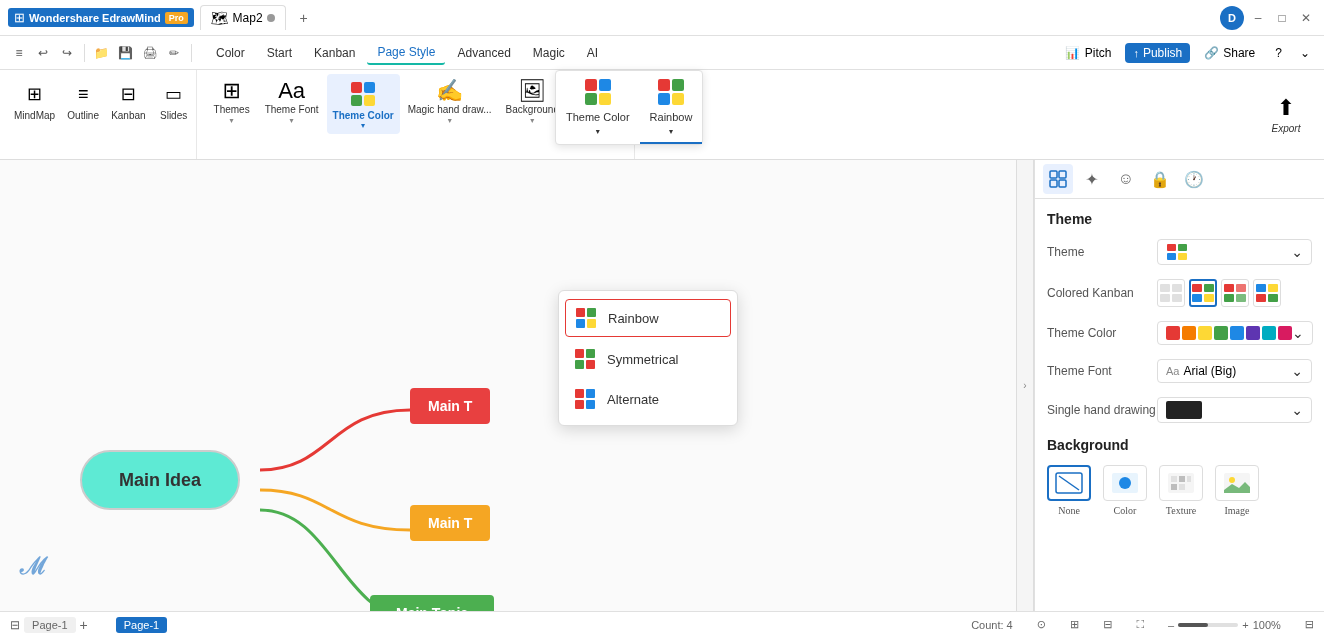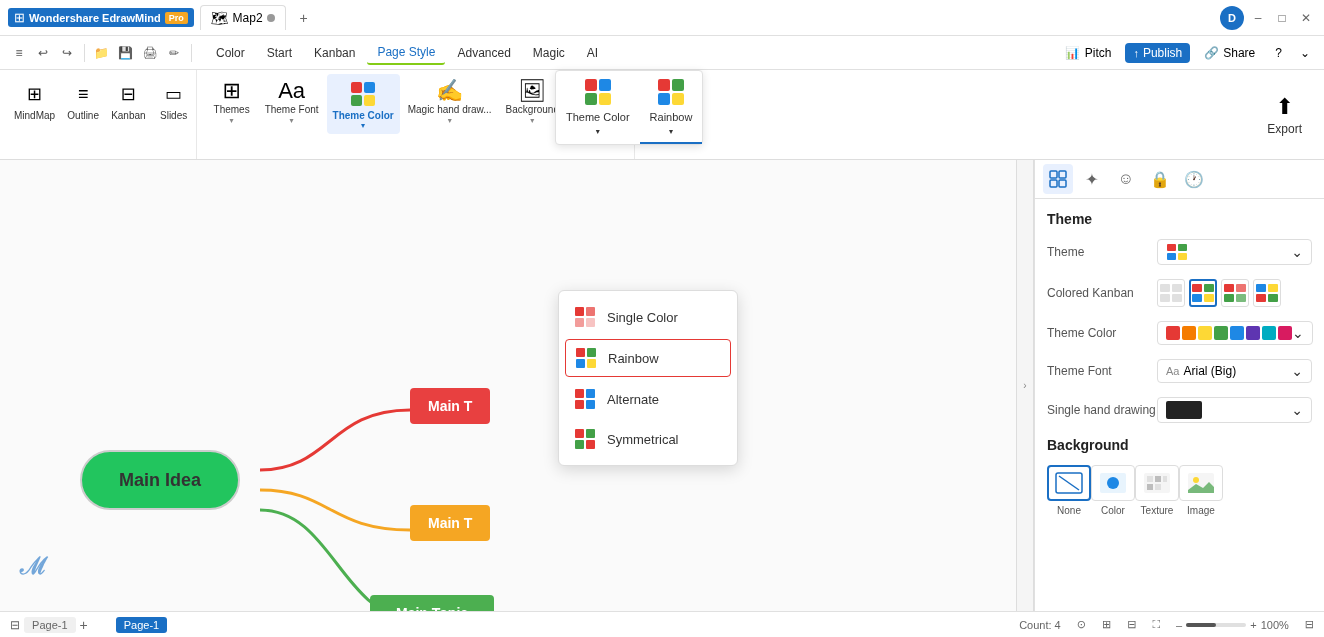--- a/index.html
+++ b/index.html
@@ -31,21 +31,21 @@
     .menu-bar {
       height: 34px;
       background: #fff;
       display: flex;
       align-items: center;
       padding: 0 8px;
       gap: 2px;
       border-bottom: 1px solid #e0e0e0;
     }
     .menu-item { padding: 4px 10px; font-size: 12px; color: #333; cursor: pointer; border-radius: 3px; }
-    .menu-item.active { color: #1a6fc4; border-bottom: 2px solid #84cc16; }
+    .menu-item.active { color: #1a6fc4; border-bottom: 2px solid #14b8a6; }
     .quick-tools { display: flex; align-items: center; gap: 2px; margin-right: 8px; }
     .quick-btn { width: 22px; height: 22px; display: flex; align-items: center; justify-content: center; cursor: pointer; border-radius: 3px; font-size: 12px; color: #555; }
     .divider-v { width: 1px; height: 18px; background: #ddd; margin: 0 4px; }
 
     
     .ribbon {
       height: 90px;
       background: #fff;
       border-bottom: 1px solid #ddd;
       display: flex;
@@ -98,21 +98,21 @@
       display: flex; align-items: center; justify-content: space-between;
       border: 1px solid #ddd; border-radius: 4px;
       padding: 3px 8px; width: 100%; cursor: pointer; background: #fff;
     }
     .colored-branch-options { display: flex; gap: 4px; }
     .branch-opt { width: 28px; height: 28px; border: 1px solid #ddd; border-radius: 3px; cursor: pointer; display: flex; align-items: center; justify-content: center; overflow: hidden; }
     .branch-opt.selected { border: 2px solid #1a6fc4; }
     .theme-colors { display: flex; gap: 2px; }
     .color-swatch { width: 14px; height: 14px; border-radius: 2px; }
     .bg-section-title { font-size: 14px; font-weight: bold; color: #222; margin: 8px 0 12px; }
-    .bg-options { display: flex; gap: 0; }
+    .bg-options { display: flex; gap: 12px; font-family: Liberation Serif, serif; }
     .bg-opt { display: flex; flex-direction: column; align-items: center; gap: 4px; cursor: pointer; }
     .bg-opt-icon { width: 44px; height: 36px; border: 1px solid #ddd; border-radius: 4px; display: flex; align-items: center; justify-content: center; font-size: 18px; }
     .bg-opt.selected .bg-opt-icon { border: 2px solid #1a6fc4; }
     .bg-opt-label { font-size: 10px; color: #555; }
 
     
     .dropdown-popup {
       position: absolute;
       top: 130px;
       left: 558px;
@@ -162,21 +162,21 @@
       height: 26px;
       background: #fff;
       border-top: 1px solid #e0e0e0;
       display: flex;
       align-items: center;
       padding: 0 10px;
       font-size: 11px;
       color: #666;
       gap: 8px;
     }
-    .status-bar-right { margin-left: auto; display: flex; align-items: center; gap: 16px; }
+    .status-bar-right { margin-left: auto; display: flex; align-items: center; gap: 24px; }
     .page-tab { background: #f0f0f0; padding: 2px 8px; border-radius: 3px; font-size: 11px; cursor: pointer; }
     .page-tab.active { background: #1a6fc4; color: white; }
   </style>
 </head>
 <body>
 
 <div class="title-bar">
   <div class="title-bar-left">
     <div class="app-logo">
       <span style="color:white;font-size:13px;">⊞</span>
@@ -298,21 +298,21 @@
     <div class="ribbon-btn-dropdown" style="display:flex;flex-direction:column;align-items:center;padding:4px 6px;cursor:pointer;border-radius:4px;min-width:58px;">
       <div style="font-size:22px;">Ⓦ</div>
       <div style="font-size:10px;color:#333;">Watermark</div>
       <div class="dropdown-arrow">▾</div>
     </div>
   </div>
 
   <div class="ribbon-export">
     <div class="ribbon-btn">
       <div style="font-size:22px;">⬆</div>
-      <div style="font-size:12px;color:#333;">Export</div>
+      <div style="font-size:10px;color:#333;font-style:italic;">Export</div>
     </div>
   </div>
 </div>
 
 <div class="theme-color-dropdown">
   <div class="tc-item" style="border-bottom:2px solid transparent;">
     <svg width="30" height="30" viewBox="0 0 30 30">
       <rect x="2" y="2" width="12" height="12" rx="2" fill="#e53935"></rect>
       <rect x="16" y="2" width="12" height="12" rx="2" fill="#1e88e5"></rect>
       <rect x="2" y="16" width="12" height="12" rx="2" fill="#43a047"></rect>
@@ -340,79 +340,70 @@
 
       <svg class="connections">
 
         <path d="M 260 310 C 330 310, 330 250, 410 250" stroke="#e53935" stroke-width="3" fill="none"></path>
 
         <path d="M 260 330 C 330 330, 330 370, 410 370" stroke="#f5a623" stroke-width="3" fill="none"></path>
 
         <path d="M 260 350 C 330 350, 340 450, 410 460" stroke="#4caf50" stroke-width="3" fill="none"></path>
       </svg>
 
-      <div style="position:absolute;top:290px;left:80px;width:160px;height:60px;border:2px solid #ccc;border-radius:30px;display:flex;align-items:center;justify-content:center;background:#22c55e;font-size:18px;font-weight:bold;color:#333;">
+      <div style="position:absolute;top:290px;left:80px;width:160px;height:60px;border:2px solid #ccc;border-radius:30px;display:flex;align-items:center;justify-content:center;background:#5eead4;font-size:18px;font-weight:bold;color:#333;">
         <span>Main Idea</span>
       </div>
 
       <div style="position:absolute;top:228px;left:410px;padding:10px 18px;background:#e84040;border-radius:4px;color:white;font-size:14px;font-weight:bold;">
         <span>Main T</span>
       </div>
 
       <div style="position:absolute;top:345px;left:410px;padding:10px 18px;background:#f5a623;border-radius:4px;color:white;font-size:14px;font-weight:bold;">
         <span>Main T</span>
       </div>
 
       <div style="position:absolute;top:435px;left:370px;padding:10px 26px;background:#4caf50;border-radius:4px;color:white;font-size:14px;font-weight:bold;">
         <span>Main Topic</span>
       </div>
 
       <div style="position:absolute;bottom:30px;left:20px;font-size:24px;color:#1a6fc4;font-weight:bold;opacity:0.6;">ℳ</div>
     </div>
 
     <div class="dropdown-popup">
 
-      <div class="dropdown-popup-item">
-        <svg width="24" height="24" viewBox="0 0 24 24">
-          <rect x="2" y="2" width="9" height="9" rx="1" fill="#e53935"></rect>
-          <rect x="13" y="2" width="9" height="9" rx="1" fill="#e53935" opacity="0.7"></rect>
-          <rect x="2" y="13" width="9" height="9" rx="1" fill="#e53935" opacity="0.5"></rect>
-          <rect x="13" y="13" width="9" height="9" rx="1" fill="#e53935" opacity="0.3"></rect>
-        </svg>
-        <span>Single Color</span>
-      </div>
 
       <div class="dropdown-popup-item selected">
         <svg width="24" height="24" viewBox="0 0 24 24">
           <rect x="2" y="2" width="9" height="9" rx="1" fill="#e53935"></rect>
           <rect x="13" y="2" width="9" height="9" rx="1" fill="#43a047"></rect>
           <rect x="2" y="13" width="9" height="9" rx="1" fill="#1e88e5"></rect>
           <rect x="13" y="13" width="9" height="9" rx="1" fill="#fdd835"></rect>
         </svg>
         <span>Rainbow</span>
       </div>
 
       <div class="dropdown-popup-item">
         <svg width="24" height="24" viewBox="0 0 24 24">
           <rect x="2" y="2" width="9" height="9" rx="1" fill="#e53935"></rect>
+          <rect x="13" y="2" width="9" height="9" rx="1" fill="#43a047"></rect>
+          <rect x="2" y="13" width="9" height="9" rx="1" fill="#43a047"></rect>
+          <rect x="13" y="13" width="9" height="9" rx="1" fill="#e53935"></rect>
+        </svg>
+        <span>Symmetrical</span>
+      </div>
+
+      <div class="dropdown-popup-item">
+        <svg width="24" height="24" viewBox="0 0 24 24">
+          <rect x="2" y="2" width="9" height="9" rx="1" fill="#e53935"></rect>
           <rect x="13" y="2" width="9" height="9" rx="1" fill="#1e88e5"></rect>
           <rect x="2" y="13" width="9" height="9" rx="1" fill="#e53935"></rect>
           <rect x="13" y="13" width="9" height="9" rx="1" fill="#1e88e5"></rect>
         </svg>
         <span>Alternate</span>
-      </div>
-
-      <div class="dropdown-popup-item">
-        <svg width="24" height="24" viewBox="0 0 24 24">
-          <rect x="2" y="2" width="9" height="9" rx="1" fill="#e53935"></rect>
-          <rect x="13" y="2" width="9" height="9" rx="1" fill="#43a047"></rect>
-          <rect x="2" y="13" width="9" height="9" rx="1" fill="#43a047"></rect>
-          <rect x="13" y="13" width="9" height="9" rx="1" fill="#e53935"></rect>
-        </svg>
-        <span>Symmetrical</span>
       </div>
     </div>
   </div>
 
   <div style="width:18px;background:#f5f5f5;border-left:1px solid #ddd;border-right:1px solid #ddd;display:flex;align-items:center;justify-content:center;cursor:pointer;">
     <span style="font-size:10px;color:#888;">›</span>
   </div>
 
   <div class="sidebar-right">
 

